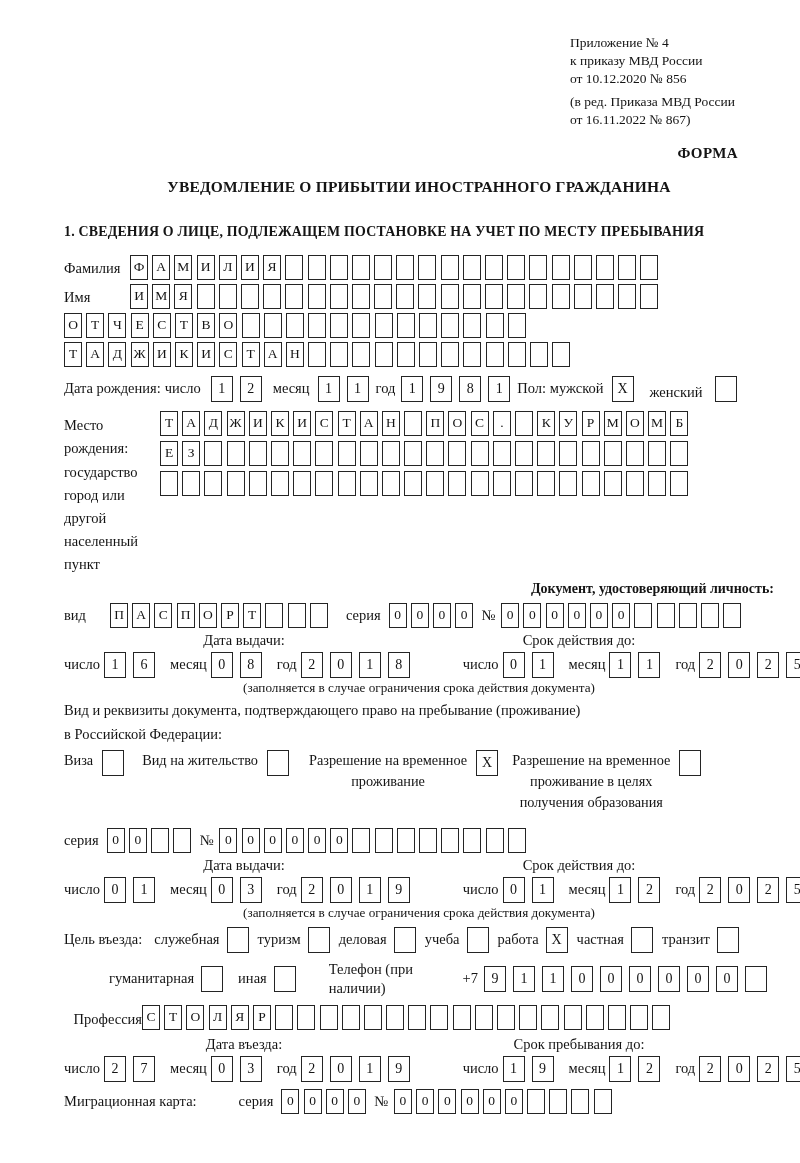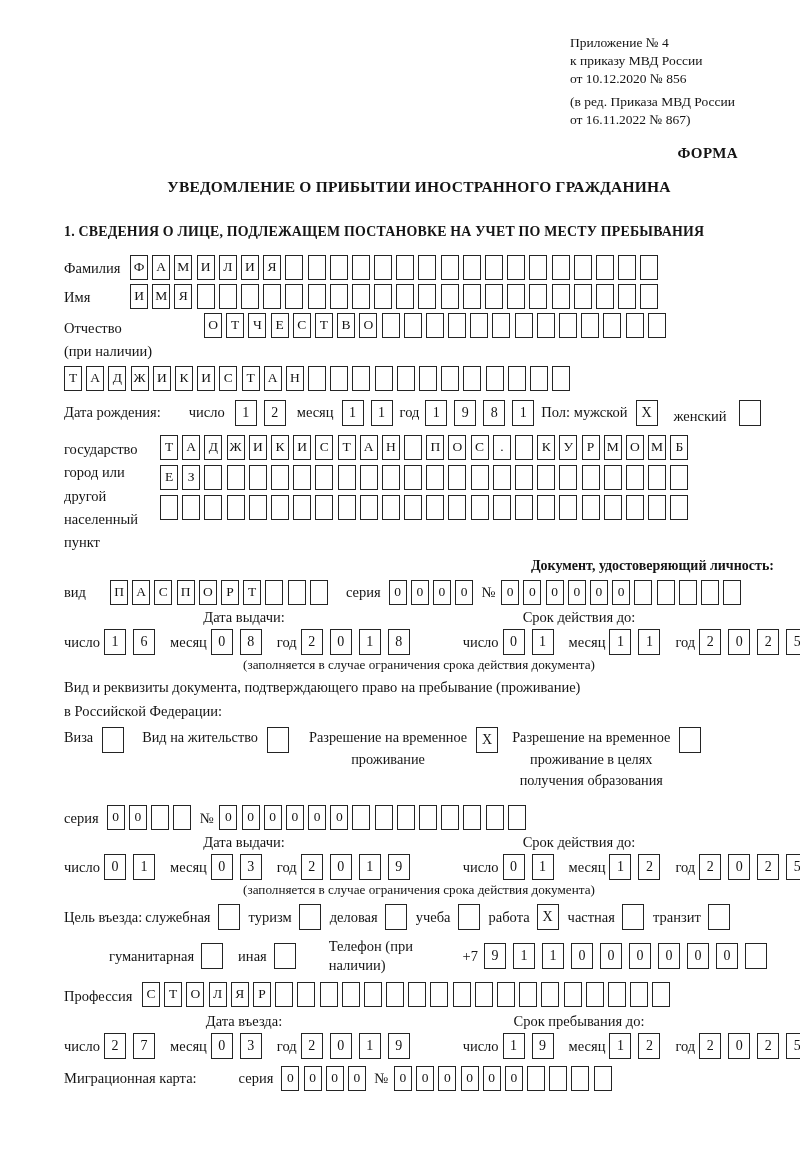--- a/index.html
+++ b/index.html
@@ -22,21 +22,21 @@
   
   .title { text-align: center; font-weight: bold; font-size: 15.5px; line-height: 1.55; margin-top: 13px; letter-spacing: .2px; }
   .uline { display: inline-block; width: 56px; border-bottom: 2.2px solid #3a3a3a; height: 13px; margin-left: 10px; }
   .sec-head { font-weight: bold; font-size: 13.9px; margin-top: 25px; margin-bottom: 15px; letter-spacing: .2px; }
   
   .row { display: flex; align-items: flex-start; margin-bottom: 4px; }
   .row.vcenter { align-items: center; }
   .lbl { font-size: 14.5px; line-height: 1.3; }
   .lbl-col { font-size: 14.5px; line-height: 1.55; flex: 0 0 auto; }
   .w66 { flex: 0 0 66px; padding-top: 4px; }
-  .w78 { flex: 0 0 78px; padding-top: 4px; }
+  .w78 { flex: 0 0 78px; padding-top: 4px; text-align: right; }
   .w96 { flex: 0 0 96px; }
   .w100 { flex: 0 0 100px; }
   .w140 { flex: 0 0 140px; }
   
   .cells { display: inline-flex; flex-wrap: nowrap; }
   .cell {
     display: inline-block; width: 18px; height: 25px;
     border: 1.6px solid #242424; margin-right: 4.2px;
     text-align: center; font-size: 13.5px; line-height: 22px;
     font-family: "Liberation Serif", serif; background: #fff;
@@ -144,24 +144,20 @@
         <span class="cell"></span>
         <span class="cell"></span>
         <span class="cell"></span>
         <span class="cell"></span>
         <span class="cell"></span>
         <span class="cell"></span>
       </span>
   </div>
 
   <div class="row">
-    <span class="lbl-col w140">
-      <div style="padding-top:4px">Отчество</div>
-      <div>(при наличии)</div>
-    </span>
     <span class="cells">
         <span class="cell">О</span>
         <span class="cell">Т</span>
         <span class="cell">Ч</span>
         <span class="cell">Е</span>
         <span class="cell">С</span>
         <span class="cell">Т</span>
         <span class="cell">В</span>
         <span class="cell">О</span>
         <span class="cell"></span>
@@ -202,21 +198,21 @@
         <span class="cell"></span>
         <span class="cell"></span>
         <span class="cell"></span>
         <span class="cell"></span>
         <span class="cell"></span>
         <span class="cell"></span>
       </span>
   </div>
 
   <div class="row vcenter" style="margin:8px 0 9px 0">
-    <span class="lbl" style="margin-right:28px">Дата рождения:</span>
+    <span class="lbl" style="margin-right:4px">Дата рождения:</span>
     <span class="lbl" style="margin-right:10px">число</span>
     <span class="cells dates">
         <span class="cell">1</span>
         <span class="cell">2</span>
       </span>
     <span class="lbl" style="margin:0 8px 0 4px">месяц</span>
     <span class="cells dates">
         <span class="cell">1</span>
         <span class="cell">1</span>
       </span>
@@ -232,20 +228,21 @@
         <span class="cell">X</span>
       </span>
     <span class="lbl" style="margin:8px 12px 0 16px">женский</span>
     <span class="cells cb">
         <span class="cell"></span>
       </span>
   </div>
 
   <div class="row">
     <span class="lbl-col w96" style="line-height:1.6; padding-top:3px">
+      <div>Место рождения:</div>
       <div>государство</div>
       <div>город или другой</div>
       <div>населенный пункт</div>
     </span>
     <span class="cellrows">
       <span class="cells">
           <span class="cell">Т</span>
           <span class="cell">А</span>
           <span class="cell">Д</span>
           <span class="cell">Ж</span>
@@ -518,21 +515,21 @@
           <span class="cell">2</span>
           <span class="cell">0</span>
           <span class="cell">2</span>
           <span class="cell">5</span>
         </span>
     </span>
   </div>
   <div class="note">(заполняется в случае ограничения срока действия документа)</div>
 
   <div class="row vcenter" style="margin-bottom:7px">
-    <span class="lbl" style="margin-right:3px">Цель въезда:</span>
+    <span class="lbl" style="margin-right:12px">Цель въезда:</span>
     <span class="p-item">
         <span class="lbl">служебная</span>
         <span class="cells cb">
           <span class="cell"></span>
         </span>
       </span>
     <span class="p-item">
         <span class="lbl">туризм</span>
         <span class="cells cb">
           <span class="cell"></span>

